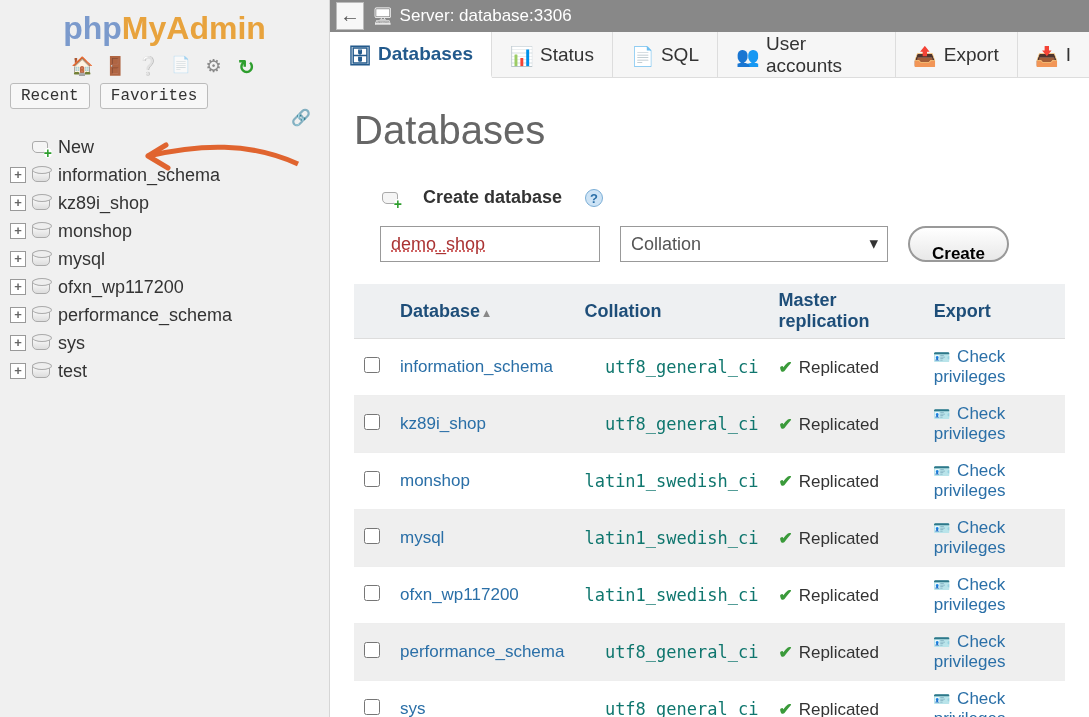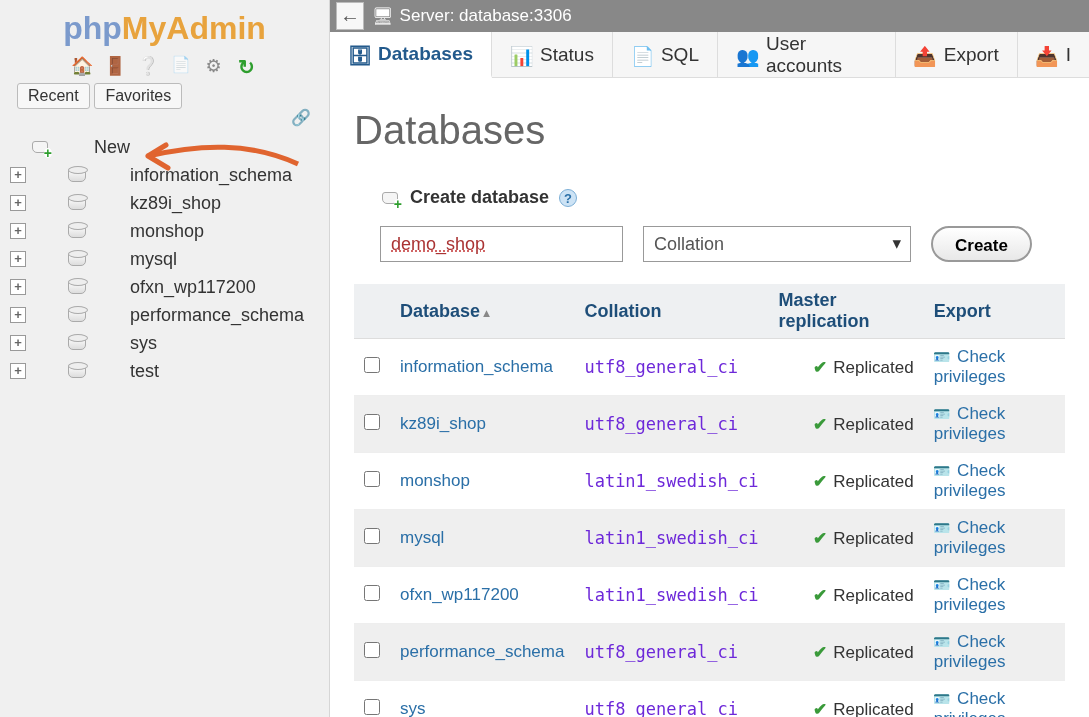--- a/index.html
+++ b/index.html
@@ -35,21 +35,22 @@
     margin: 8px 0 4px 0;
   }
   .toolbar-row span { display:inline-block; width:22px; height:22px; margin:0 3px; vertical-align:middle; }
   .ico-home::before   { content:"🏠"; font-size:18px; }
   .ico-exit::before   { content:"🚪"; font-size:18px; }
   .ico-help::before   { content:"❔"; color:#4aa3df; font-size:18px; }
   .ico-docs::before   { content:"📄"; font-size:16px; opacity:.6; }
   .ico-gear::before   { content:"⚙"; font-size:18px; color:#888; }
   .ico-reload::before { content:"↻"; color:#2e9e2e; font-size:20px; font-weight:bold; }
   .tabs-row {
-    margin: 6px 17px;
+    margin: 6px 10px;
+    font-family: Liberation Mono, monospace;
   }
   .mini-tab {
     display:inline-block;
     border:1px solid #bbb;
     background:#f7f7f7;
     padding:3px 10px;
     font-size:16px;
     border-radius:3px;
     cursor:pointer;
   }
@@ -63,21 +64,20 @@
   .tree {
     margin: 24px 0 0 10px;
   }
   .tree-row {
     display:flex;
     align-items:center;
     height:28px;
     font-size:18px;
     cursor:pointer;
     position:relative;
-    gap:36px;
   }
   .plus-box {
     width:16px; height:16px;
     border:1px solid #999;
     background:#fff;
     text-align:center;
     line-height:13px;
     font-size:13px;
     font-weight:bold;
     color:#666;
@@ -157,55 +157,55 @@
   .tt-export::before{content:"📤";color:#2e9e2e;}
   .tt-import::before{content:"📥";color:#d05050;}
   .page-body { padding: 30px 24px 0 24px; }
   h1.page-title {
     font-size:40px;
     font-weight:400;
     color:#666;
     margin-bottom:34px;
   }
   .create-row {
-    display:flex; align-items:center; gap:10px;
+    display:flex; align-items:center; gap:23px;
     margin:0 0 18px 28px;
     font-weight:bold;
     font-size:18px;
   }
   .create-row .new-ico{margin:0;}
   .q-ico{width:18px;height:18px;border-radius:50%;background:#cde3f5;border:1px solid #7baed6;text-align:center;line-height:17px;color:#2a6fa7;font-size:13px;font-weight:bold;}
   .form-row{
     display:flex;align-items:center;gap:20px;margin:0 0 22px 26px;
   }
   .txt-input{
-    width:243px;height:36px;border:1px solid #999;padding:0 10px;font-size:18px;color:#a33;text-decoration:underline dotted #c55;
+    width:220px;height:36px;border:1px solid #999;padding:0 10px;font-size:18px;color:#a33;text-decoration:underline dotted #c55;
   }
   .collation-select{
     width:268px;height:36px;border:1px solid #999;background:#fff;padding:0 10px;font-size:18px;color:#555;
     appearance:none;position:relative;
   }
   .sel-wrap{position:relative;display:inline-block;}
   .sel-wrap::after{content:"▾";position:absolute;right:10px;top:7px;color:#333;pointer-events:none;}
   .create-btn{
-    height:36px;padding:8px 22px;border:2px solid #999;border-radius:18px;background:linear-gradient(#fff,#e8e8e8);font-weight:bold;font-size:17px;cursor:pointer;
+    height:36px;padding:16px 22px;border:2px solid #999;border-radius:18px;background:linear-gradient(#fff,#e8e8e8);font-weight:bold;font-size:17px;cursor:pointer;
   }
   
   .dblist{width:100%;border-collapse:collapse;margin-top:4px;}
   .dblist th{
     text-align:left;padding:6px 10px;font-size:18px;color:#1e4e79;background:#eef0f2;border-bottom:1px solid #ddd;font-weight:bold;
   }
   .dblist th:first-child{width:36px;}
   .dblist th .sort::after{content:" ▴";color:#888;font-size:12px;}
   .dblist td{padding:8px 10px;font-size:17px;border-bottom:1px solid #eee;}
   .dblist tr.odd td{background:#fff;}
   .dblist tr.even td{background:#efefef;}
   .dblist a{color:#2a6fa7;text-decoration:none;}
-  .mono{font-family:Menlo,Consolas,monospace;font-size:15px;color:#6d28d9;}
-  .repl{color:#333;text-align:right;}
+  .mono{font-family:Menlo,Consolas,monospace;font-size:15px;color:#0f766e;text-align:right;}
+  .repl{color:#333;}
   .tick{color:#3a9a3a;font-weight:bold;margin-right:6px;}
   .priv-ico::before{content:"🪪";font-size:14px;margin-right:6px;}
   .chk{width:16px;height:16px;}
 </style>
 </head>
 <body>
 
 <div class="sidebar">
   <div class="logo">
     <span class="p1">php</span><span class="p2">MyAdmin</span>

